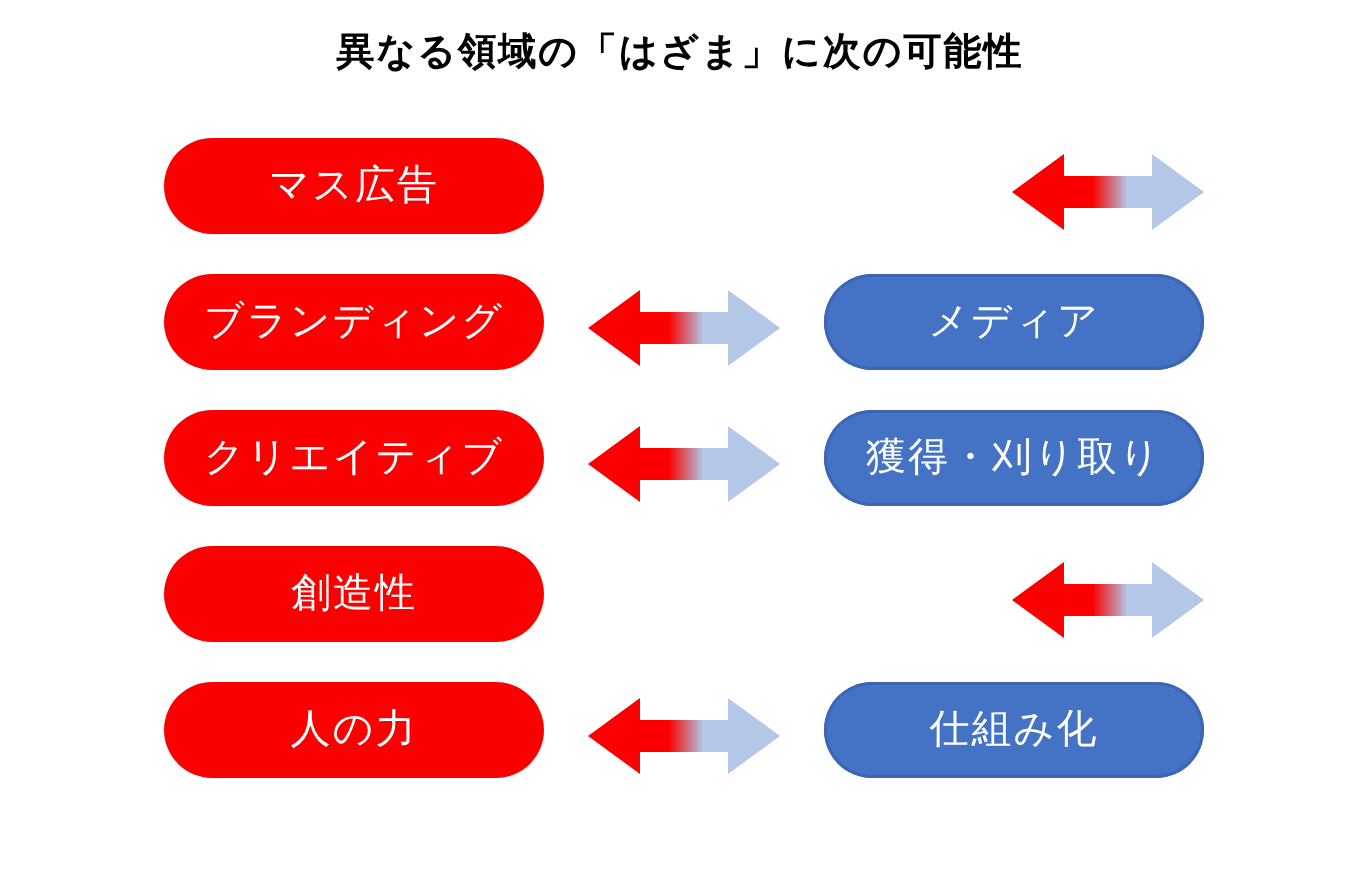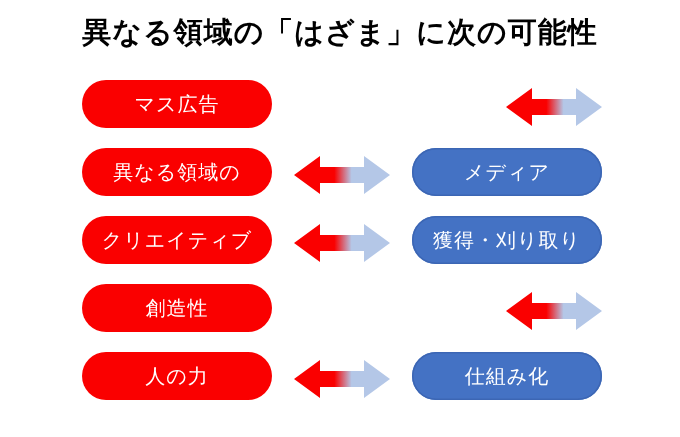--- a/index.html
+++ b/index.html
@@ -8,21 +8,21 @@
   }
   html,body{margin:0;padding:0;}
   body{background:#e8e8e8;}
   .slide{
     width:680px;height:437px;background:var(--bg);
     font-family:"Liberation Sans","DejaVu Sans",sans-serif;
     position:relative;overflow:hidden;margin:0 auto;
   }
   .slide-title{
     margin:0;padding-top:16px;text-align:center;
-    font-size:29px;line-height:1.15;font-weight:700;
+    font-size:19px;line-height:1.15;font-weight:700;
     letter-spacing:1px;color:var(--title);
     white-space:nowrap;
   }
   .rows{
     display:flex;flex-direction:column;gap:16px;
     margin-top:29px;padding:0 78px 0 82px;
   }
   .row{
     display:flex;align-items:center;justify-content:space-between;
     height:52px;
@@ -62,21 +62,21 @@
       <div class="pill red">
         <span>マス広告</span>
       </div>
       <svg class="arrow" viewBox="0 0 96 40">
         <polygon fill="url(#gradLR)" points="0,20 26,1 26,12 70,12 70,1 96,20 70,39 70,28 26,28 26,39"></polygon>
       </svg>
     </div>
 
     <div class="row">
       <div class="pill red">
-        <span>異なる領域の</span>
+        <span>ブランディング</span>
       </div>
       <svg class="arrow" viewBox="0 0 96 40">
         <polygon fill="url(#gradLR)" points="0,20 26,1 26,12 70,12 70,1 96,20 70,39 70,28 26,28 26,39"></polygon>
       </svg>
       <div class="pill blue">
         <span>メディア</span>
       </div>
     </div>
 
     <div class="row">

